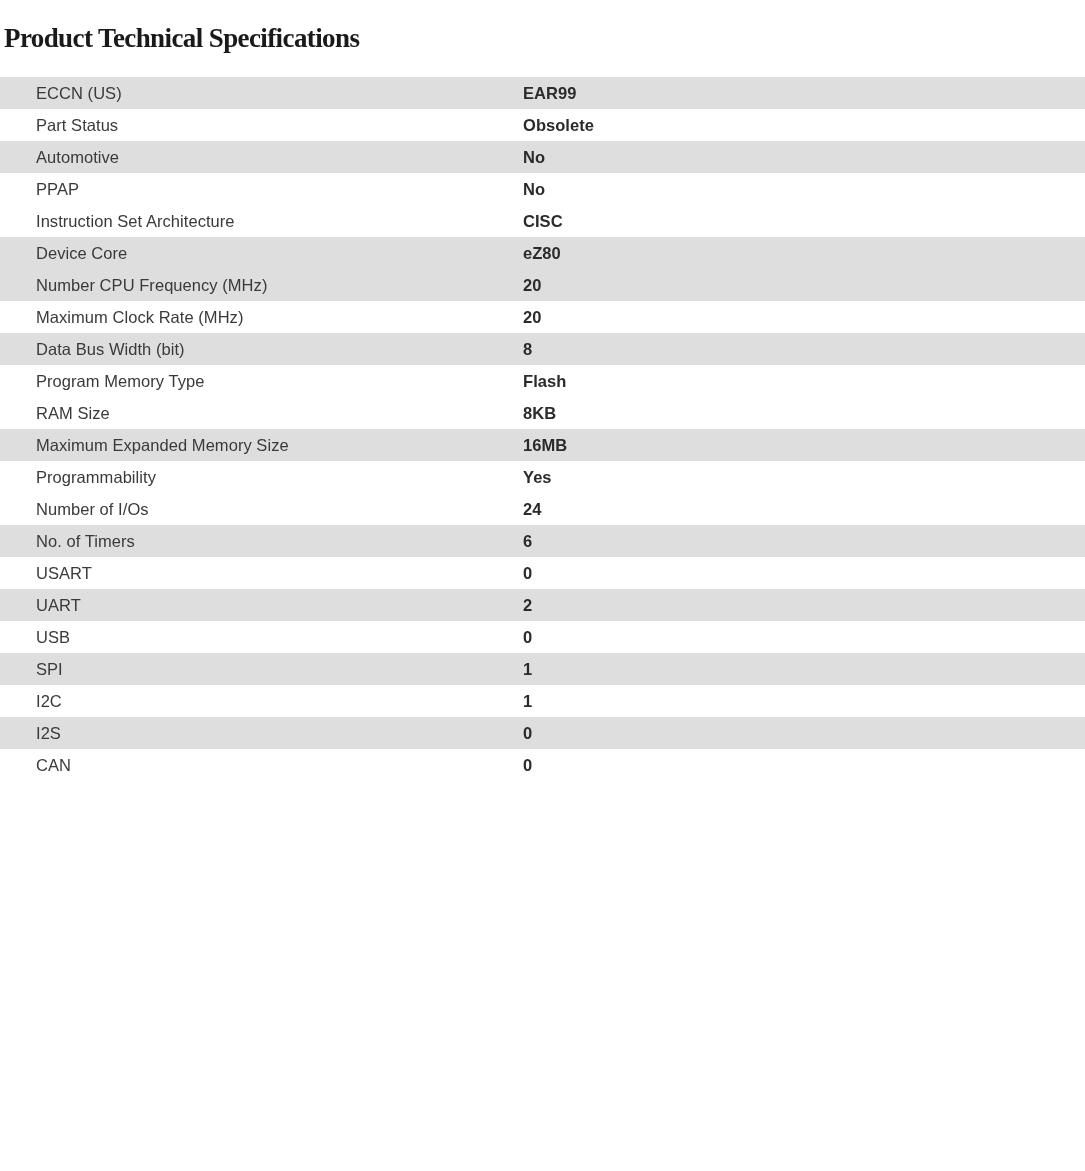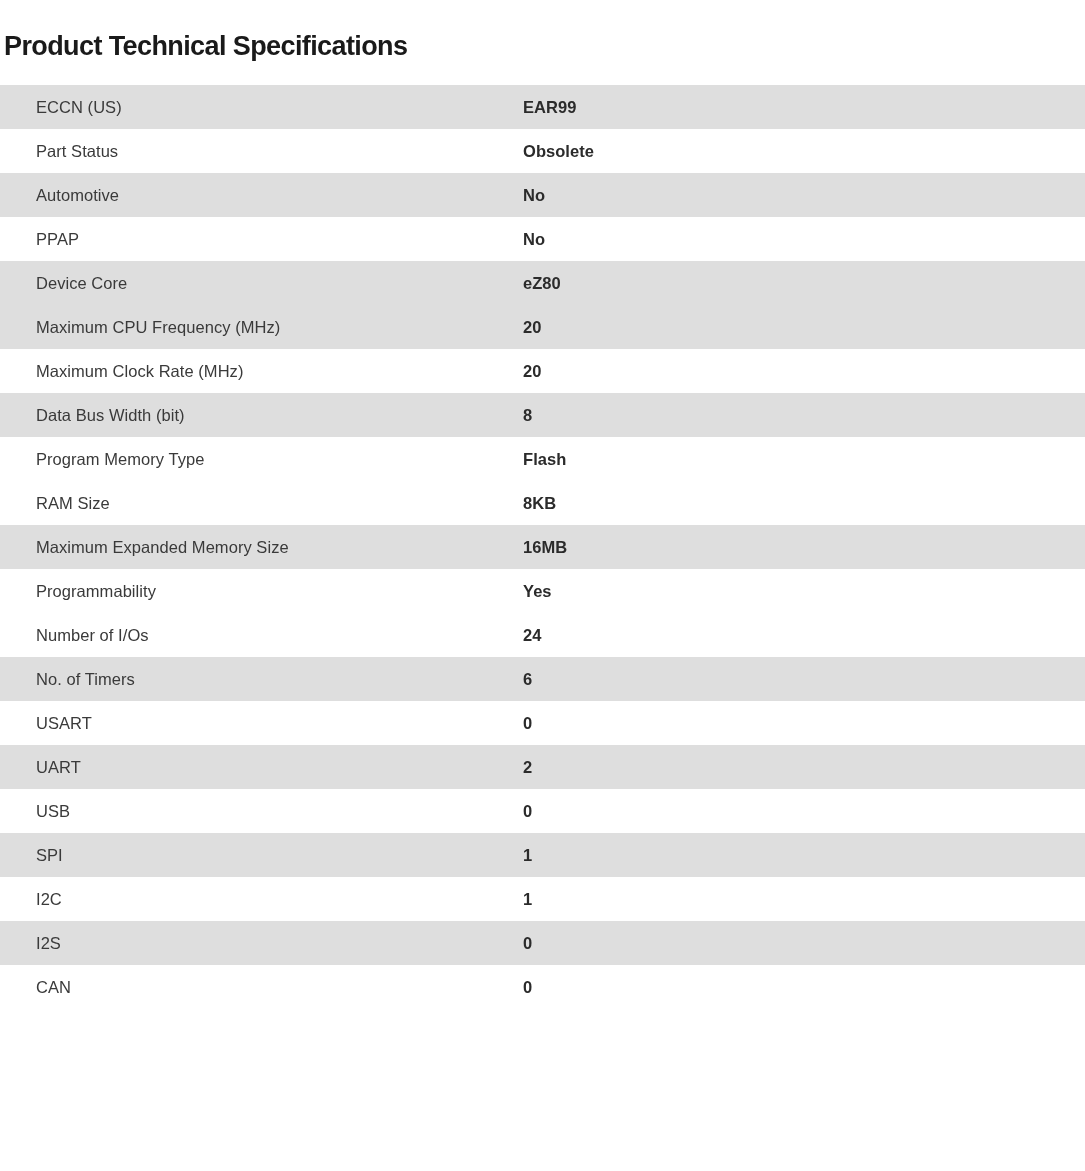--- a/index.html
+++ b/index.html
@@ -14,32 +14,33 @@
     min-height: 1171px;
     background: #ffffff;
     position: relative;
     overflow: hidden;
   }
   .page-title {
     font-size: 27px;
     font-weight: bold;
     color: #1a1a1a;
     letter-spacing: -0.6px;
-    padding: 30px 0 0 4px;
+    padding: 22px 0 0 4px;
     margin: 0;
     line-height: 1.2;
+    font-family: Liberation Serif, serif;
   }
   .spec-table {
     width: 100%;
     border-collapse: collapse;
     margin-top: 23px;
     table-layout: fixed;
   }
   .spec-table tr {
-    height: 44px;
+    height: 32px;
   }
   .spec-table tr.shaded {
     background: #dedede;
   }
   .spec-table tr.plain {
     background: #ffffff;
     margin-left: 8px;
   }
   .spec-table td {
     padding: 0 0 0 36px;
@@ -79,26 +80,30 @@
           <td class="val">Obsolete</td>
         </tr>
         <tr class="shaded">
           <td class="attr">Automotive</td>
           <td class="val">No</td>
         </tr>
         <tr class="plain">
           <td class="attr">PPAP</td>
           <td class="val">No</td>
         </tr>
+        <tr class="plain">
+          <td class="attr">Instruction Set Architecture</td>
+          <td class="val">CISC</td>
+        </tr>
         <tr class="shaded">
           <td class="attr">Device Core</td>
           <td class="val">eZ80</td>
         </tr>
         <tr class="shaded">
-          <td class="attr">Maximum CPU Frequency (MHz)</td>
+          <td class="attr">Number CPU Frequency (MHz)</td>
           <td class="val">20</td>
         </tr>
         <tr class="plain">
           <td class="attr">Maximum Clock Rate (MHz)</td>
           <td class="val">20</td>
         </tr>
         <tr class="shaded">
           <td class="attr">Data Bus Width (bit)</td>
           <td class="val">8</td>
         </tr>

